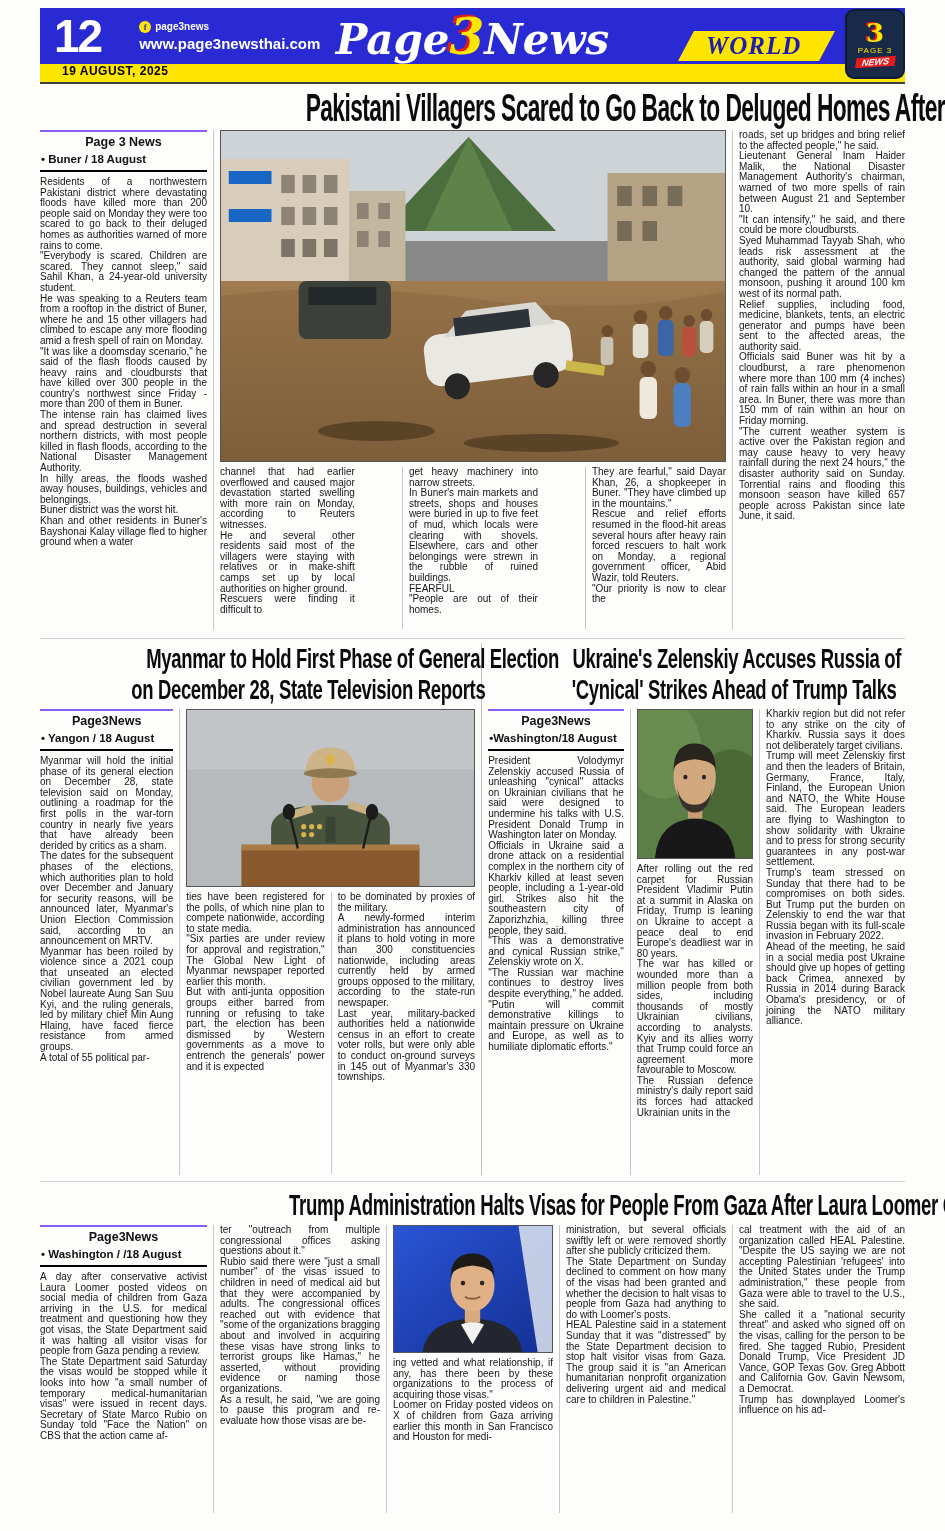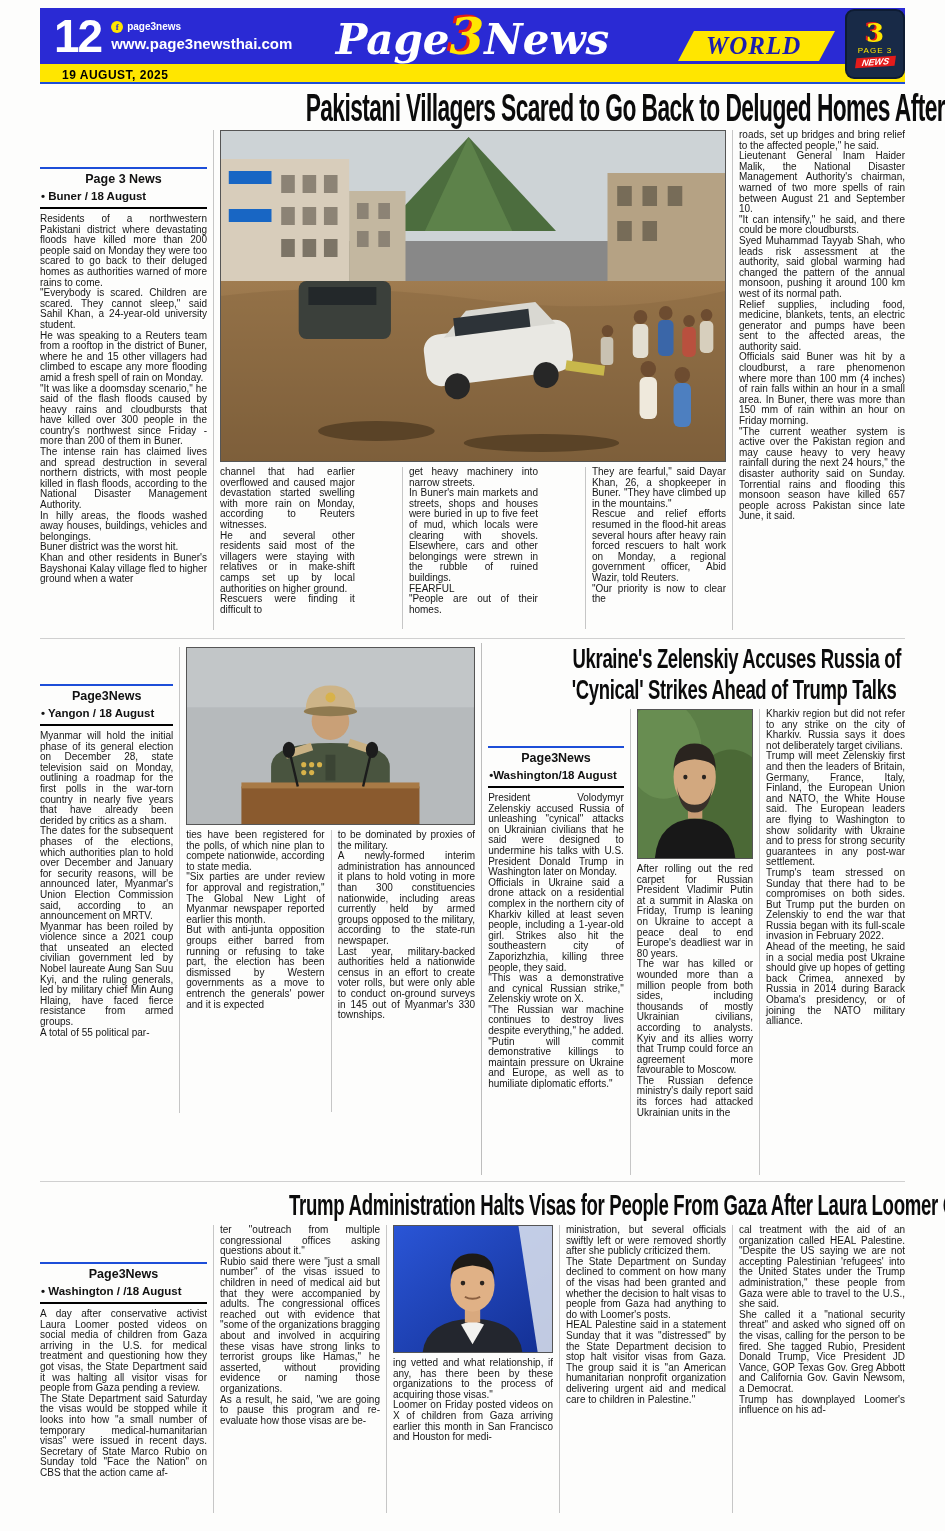--- a/index.html
+++ b/index.html
@@ -1,20 +1,20 @@
 <!DOCTYPE html>
 <html><head>
 <meta charset="utf-8">
 <style>
   html,body{margin:0;padding:0;background:#dedede;}
   .page{width:945px;height:1531px;background:#fdfdfc;margin:0 auto;position:relative;
         font-family:"Liberation Sans",sans-serif;color:#111;box-sizing:border-box;
         padding:8px 40px 10px 40px;overflow:hidden;}
   
-  .bluebar{position:relative;height:56px;background:#2a2ad4;display:flex;align-items:center;}
+  .bluebar{position:relative;height:56px;background:#2a2ad4;display:flex;align-items:center;gap:28px;}
   .pagenum{color:#fff;font-weight:bold;font-size:46px;line-height:1;padding:0 10px 0 14px;letter-spacing:-2px;}
   .fbcol{display:flex;flex-direction:column;justify-content:center;gap:2px;}
   .fbrow{display:flex;align-items:center;gap:4px;}
   .fbicon{width:12px;height:12px;border-radius:50%;background:#ffe600;color:#2a2ad4;
           font-weight:bold;font-size:9px;line-height:12px;text-align:center;font-family:"Liberation Serif",serif;}
   .fbtext{color:#fff;font-weight:bold;font-size:10px;}
   .weburl{color:#fff;font-weight:bold;font-size:15px;}
   .masthead{position:absolute;left:50%;top:1px;transform:translateX(-50%);white-space:nowrap;
             font-family:"DejaVu Serif",serif;font-weight:bold;font-style:italic;
             font-size:42px;color:#fff;line-height:56px;}
@@ -24,32 +24,32 @@
   .worldband span{display:inline-block;transform:skewX(28deg);font-family:"Liberation Serif",serif;
                   font-weight:bold;font-style:italic;font-size:25px;color:#1d1db0;letter-spacing:1px;}
   .p3logo{position:absolute;right:2px;top:3px;width:56px;height:66px;background:#182a47;
           border-radius:7px;z-index:4;display:flex;flex-direction:column;align-items:center;
           justify-content:center;box-shadow:0 0 0 2px #0e1c33;}
   .p3logo .l3{color:#ffe600;font-weight:bold;font-size:26px;line-height:24px;
               font-family:"DejaVu Serif",serif;text-shadow:-2px -1px 0 #e31b1b;}
   .p3logo .lp{color:#ffe600;font-weight:normal;font-size:8px;letter-spacing:1px;margin-top:1px;}
   .p3logo .ln{background:#e31b1b;color:#fff;font-weight:bold;font-style:italic;font-size:9px;
               padding:0 6px;margin-top:2px;transform:skewX(-12deg) rotate(-4deg);}
-  .datebar{height:18px;background:#ffe600;border-bottom:2px solid #1d4ed8;display:flex;align-items:flex-end;}
+  .datebar{height:18px;background:#ffe600;border-bottom:2px solid #404040;display:flex;align-items:flex-start;}
   .datebar span{font-weight:bold;font-size:12px;color:#000;padding-left:22px;letter-spacing:.5px;}
   
   .hl{text-align:center;overflow:visible;font-weight:bold;color:#0b0b0b;}
   .hl .hspan{display:inline-block;white-space:nowrap;font-weight:bold;}
   .hl1{margin:4px 0 2px 0;}
   .hl1 .hspan{font-size:38px;line-height:40px;transform:scaleX(.60);transform-origin:center;letter-spacing:-1px;}
   .hl2 .hspan{font-size:28px;line-height:31px;transform:scaleX(.66);transform-origin:center;letter-spacing:-.5px;}
   .hl4{margin:6px 0 4px 0;}
   .hl4 .hspan{font-size:30px;line-height:33px;transform:scaleX(.62);transform-origin:center;letter-spacing:-.5px;}
   
-  .byline{border-top:2px solid #1d4ed8;border-bottom:2px solid #000;padding:3px 1px 5px 1px;margin-bottom:5px;margin-top:37px;}
+  .byline{border-top:2px solid #8b5cf6;border-bottom:2px solid #000;padding:3px 1px 5px 1px;margin-bottom:5px;}
   .byl-src{text-align:center;font-weight:bold;font-size:12.5px;}
   .byl-dl{font-weight:bold;font-size:11.5px;margin-top:4px;}
   
   .bodytext{font-size:10px;line-height:1.06;text-align:justify;white-space:pre-line;
             color:#151515;overflow:hidden;}
   .cols{display:flex;align-items:stretch;}
   .col{box-sizing:border-box;padding:0 6px;overflow:hidden;}
   .col:first-child{padding-left:0;}
   .col:last-child{padding-right:0;}
   .vr{border-left:1px solid #c6c6c6;}
@@ -208,20 +208,24 @@
 "It can intensify," he said, and there could be more cloudbursts.
 Syed Muhammad Tayyab Shah, who leads risk assessment at the authority, said global warming had changed the pattern of the annual monsoon, pushing it around 100 km west of its normal path.
 Relief supplies, including food, medicine, blankets, tents, an electric generator and pumps have been sent to the affected areas, the authority said.
 Officials said Buner was hit by a cloudburst, a rare phenomenon where more than 100 mm (4 inches) of rain falls within an hour in a small area. In Buner, there was more than 150 mm of rain within an hour on Friday morning.
 "The current weather system is active over the Pakistan region and may cause heavy to very heavy rainfall during the next 24 hours," the disaster authority said on Sunday. Torrential rains and flooding this monsoon season have killed 657 people across Pakistan since late June, it said.</div>
   </div>
 
   <div class="a23">
 
     <div class="a2">
+      <div class="hl hl2">
+        <span class="hspan">Myanmar to Hold First Phase of General Election</span><br>
+        <span class="hspan">on December 28, State Television Reports</span>
+      </div>
       <div class="cols a2cols">
         <div class="col a2c1">
           <div class="byline">
             <div class="byl-src">Page3News</div>
             <div class="byl-dl">•  Yangon  /  18 August</div>
           </div>
           <div class="bodytext">Myanmar will hold the initial phase of its general election on December 28, state television said on Monday, outlining a roadmap for the first polls in the war-torn country in nearly five years that have already been derided by critics as a sham.
 The dates for the subsequent phases of the elections, which authorities plan to hold over December and January for security reasons, will be announced later, Myanmar's Union Election Commission said, according to an announcement on MRTV.
 Myanmar has been roiled by violence since a 2021 coup that unseated an elected civilian government led by Nobel laureate Aung San Suu Kyi, and the ruling generals, led by military chief Min Aung Hlaing, have faced fierce resistance from armed groups.
 A total of 55 political par-</div>

